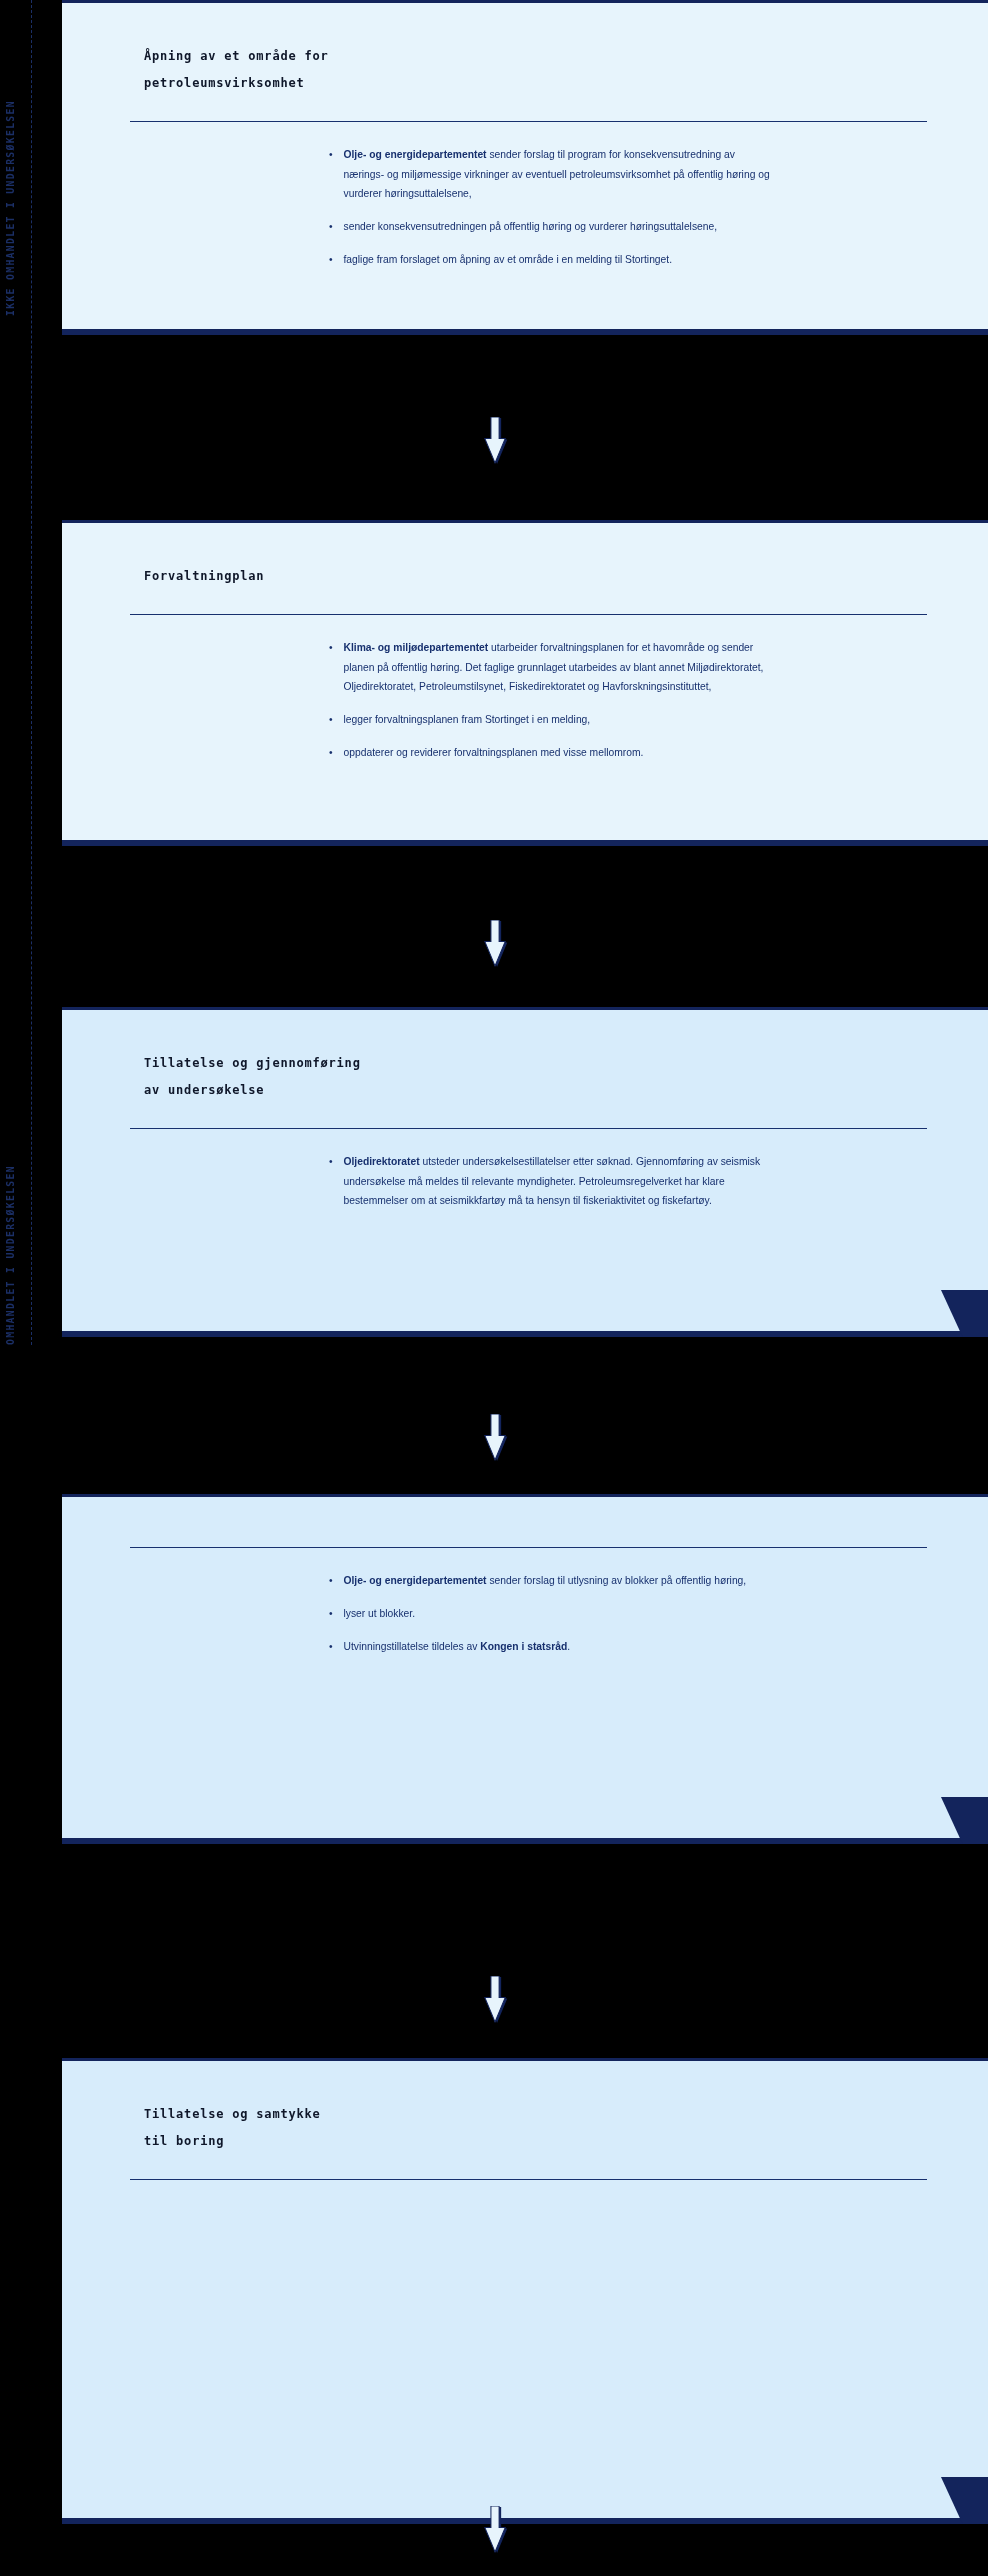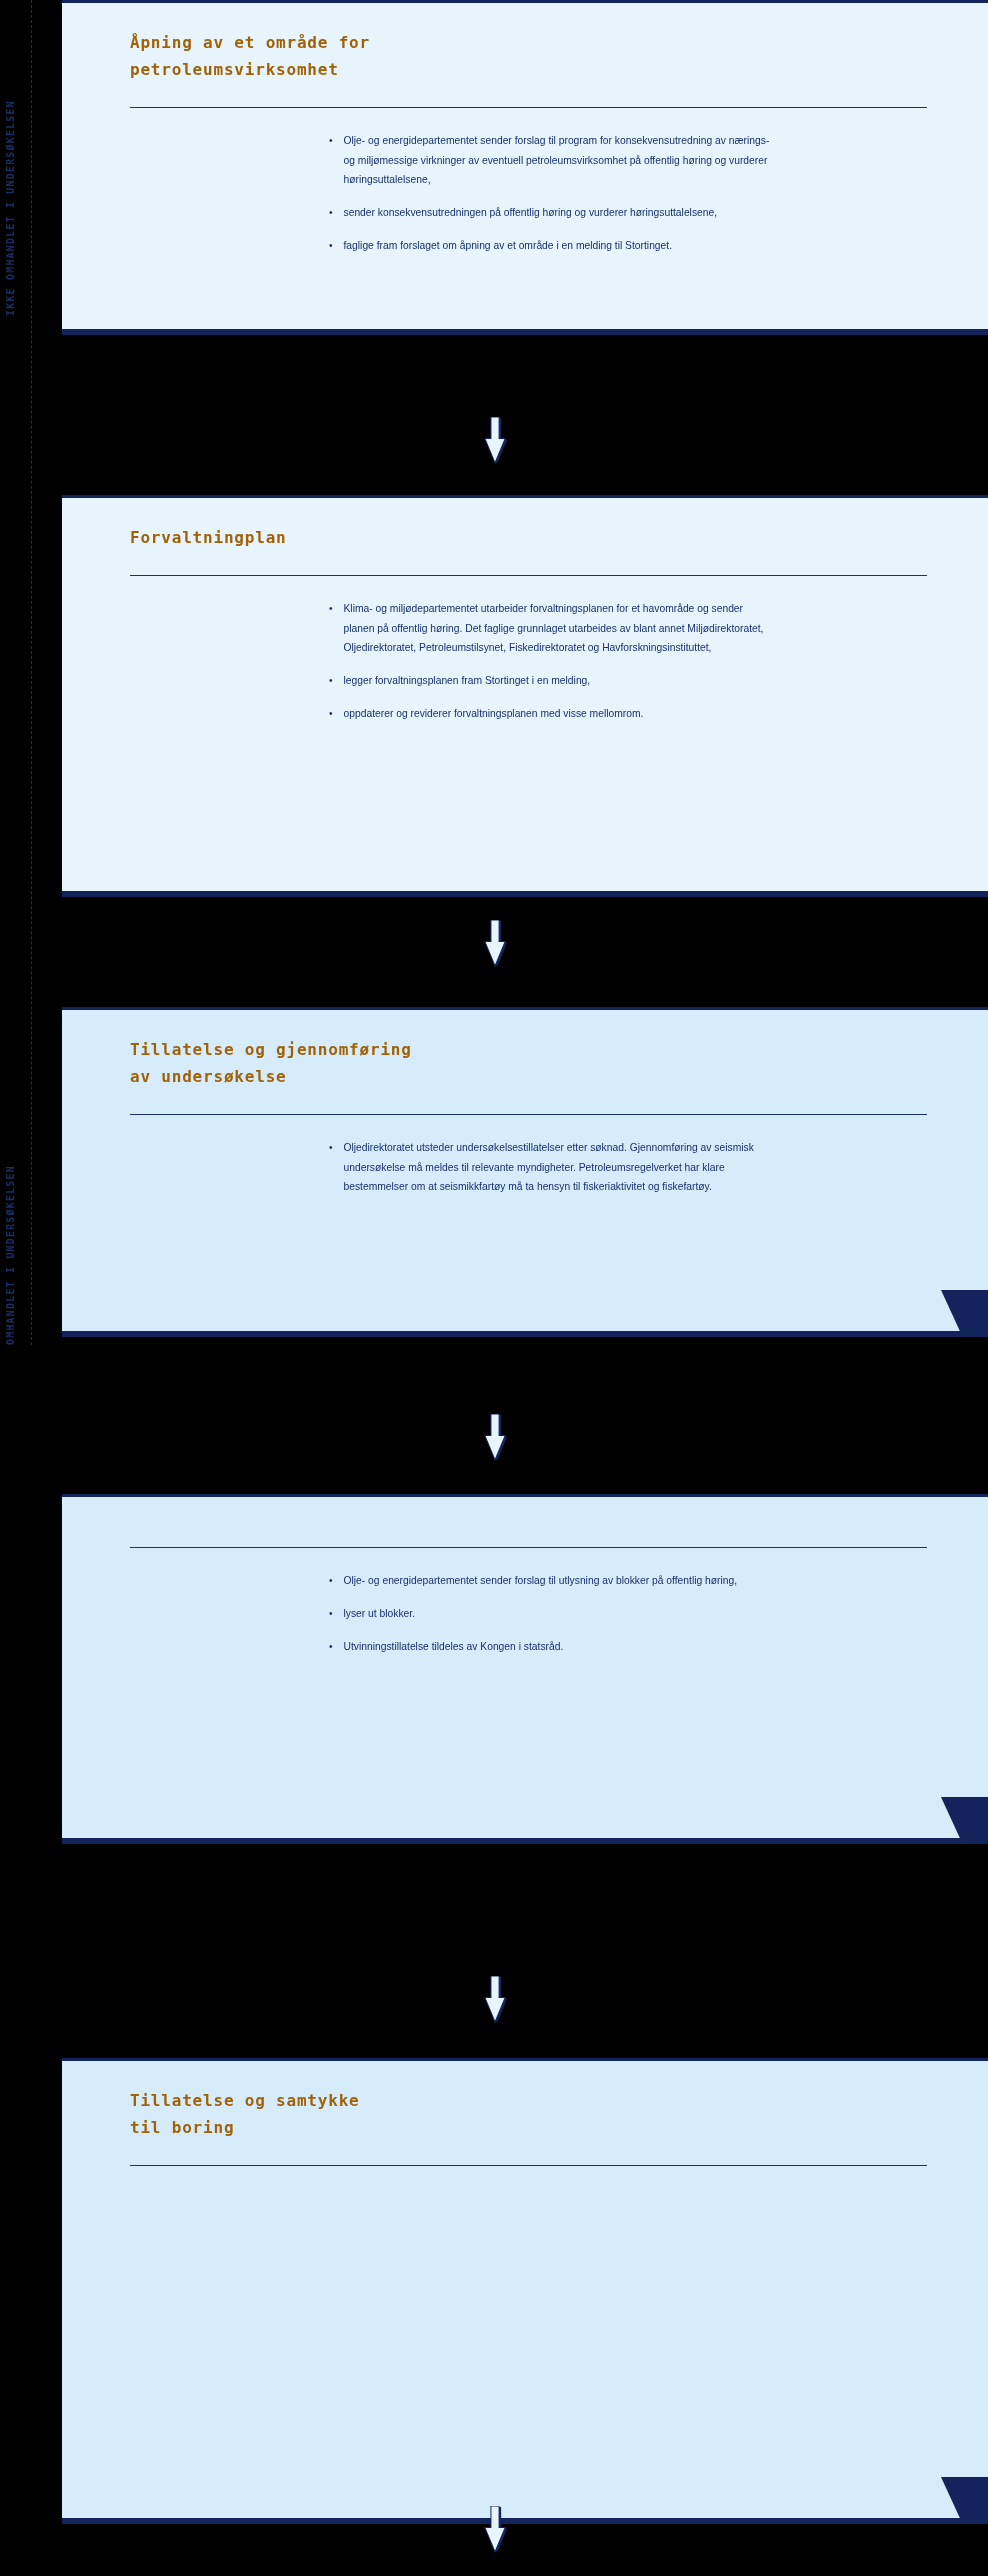--- a/index.html
+++ b/index.html
@@ -84,27 +84,27 @@
     background: #13245c;
     clip-path: polygon(0 0, 100% 0, 100% 100%, 46% 100%);
   }
 
   .card-inner {
     position: relative;
     padding: 29px 61px 20.6px 68px;
   }
 
   .card-title {
-    color: #a16207;
+    color: #0f172a;
     font-family: "DejaVu Sans Mono", "Liberation Mono", monospace;
-    font-size: 16px;
+    font-size: 12px;
     line-height: 27px;
     letter-spacing: 0.8px;
     white-space: pre-line;
-    margin: 0;
+    margin: 14px;
   }
 
   .card-rule {
     margin: 24px 0 0 0;
     height: 0;
     border-top: 1px solid #17306e;
   }
 
   .bullets {
     margin: 0;
@@ -125,21 +125,21 @@
   .bullets li:last-child { margin-bottom: 0; }
   .bullets li::before {
     content: "\2022";
     position: absolute;
     left: 3.1px;
     top: 0;
     color: #17306e;
     font-size: 10.3px;
     line-height: 19.6px;
   }
-  .bullets li b { font-weight: normal; text-align: right; }
+  .bullets li b { font-weight: bold; text-align: right; }
 
   
   .arrow {
     position: absolute;
     left: 494px;
     width: 29px;
     height: 49px;
     transform: translateX(-50%);
   }
   .arrow svg { display: block; width: 29px; height: 49px; }
@@ -161,21 +161,21 @@
         <h2 class="card-title">Åpning av et område for
 petroleumsvirksomhet</h2>
         <div class="card-rule"></div>
         <ul class="bullets">
           <li><b>Olje- og energidepartementet</b><span> sender forslag til program for konsekvensutredning av nærings- og miljømessige virkninger av eventuell petroleumsvirksomhet på offentlig høring og vurderer høringsuttalelsene,</span></li>
           <li><span>sender konsekvensutredningen på offentlig høring og vurderer høringsuttalelsene,</span></li>
           <li><span>faglige fram forslaget om åpning av et område i en melding til Stortinget.</span></li>
         </ul>
       </div>
     </div>
-    <div class="card" style="top: 495px; height: 402px;">
+    <div class="card" style="top: 520px; height: 326px;">
       <div class="card-topline"></div>
       <div class="card-botline"></div>
       <div class="card-inner">
         <h2 class="card-title">Forvaltningplan</h2>
         <div class="card-rule"></div>
         <ul class="bullets">
           <li><b>Klima- og miljødepartementet</b><span> utarbeider forvaltningsplanen for et havområde og sender planen på offentlig høring. Det faglige grunnlaget utarbeides av blant annet Miljødirektoratet, Oljedirektoratet, Petroleumstilsynet, Fiskedirektoratet og Havforskningsinstituttet,</span></li>
           <li><span>legger forvaltningsplanen fram Stortinget i en melding,</span></li>
           <li><span>oppdaterer og reviderer forvaltningsplanen med visse mellomrom.</span></li>
         </ul>

